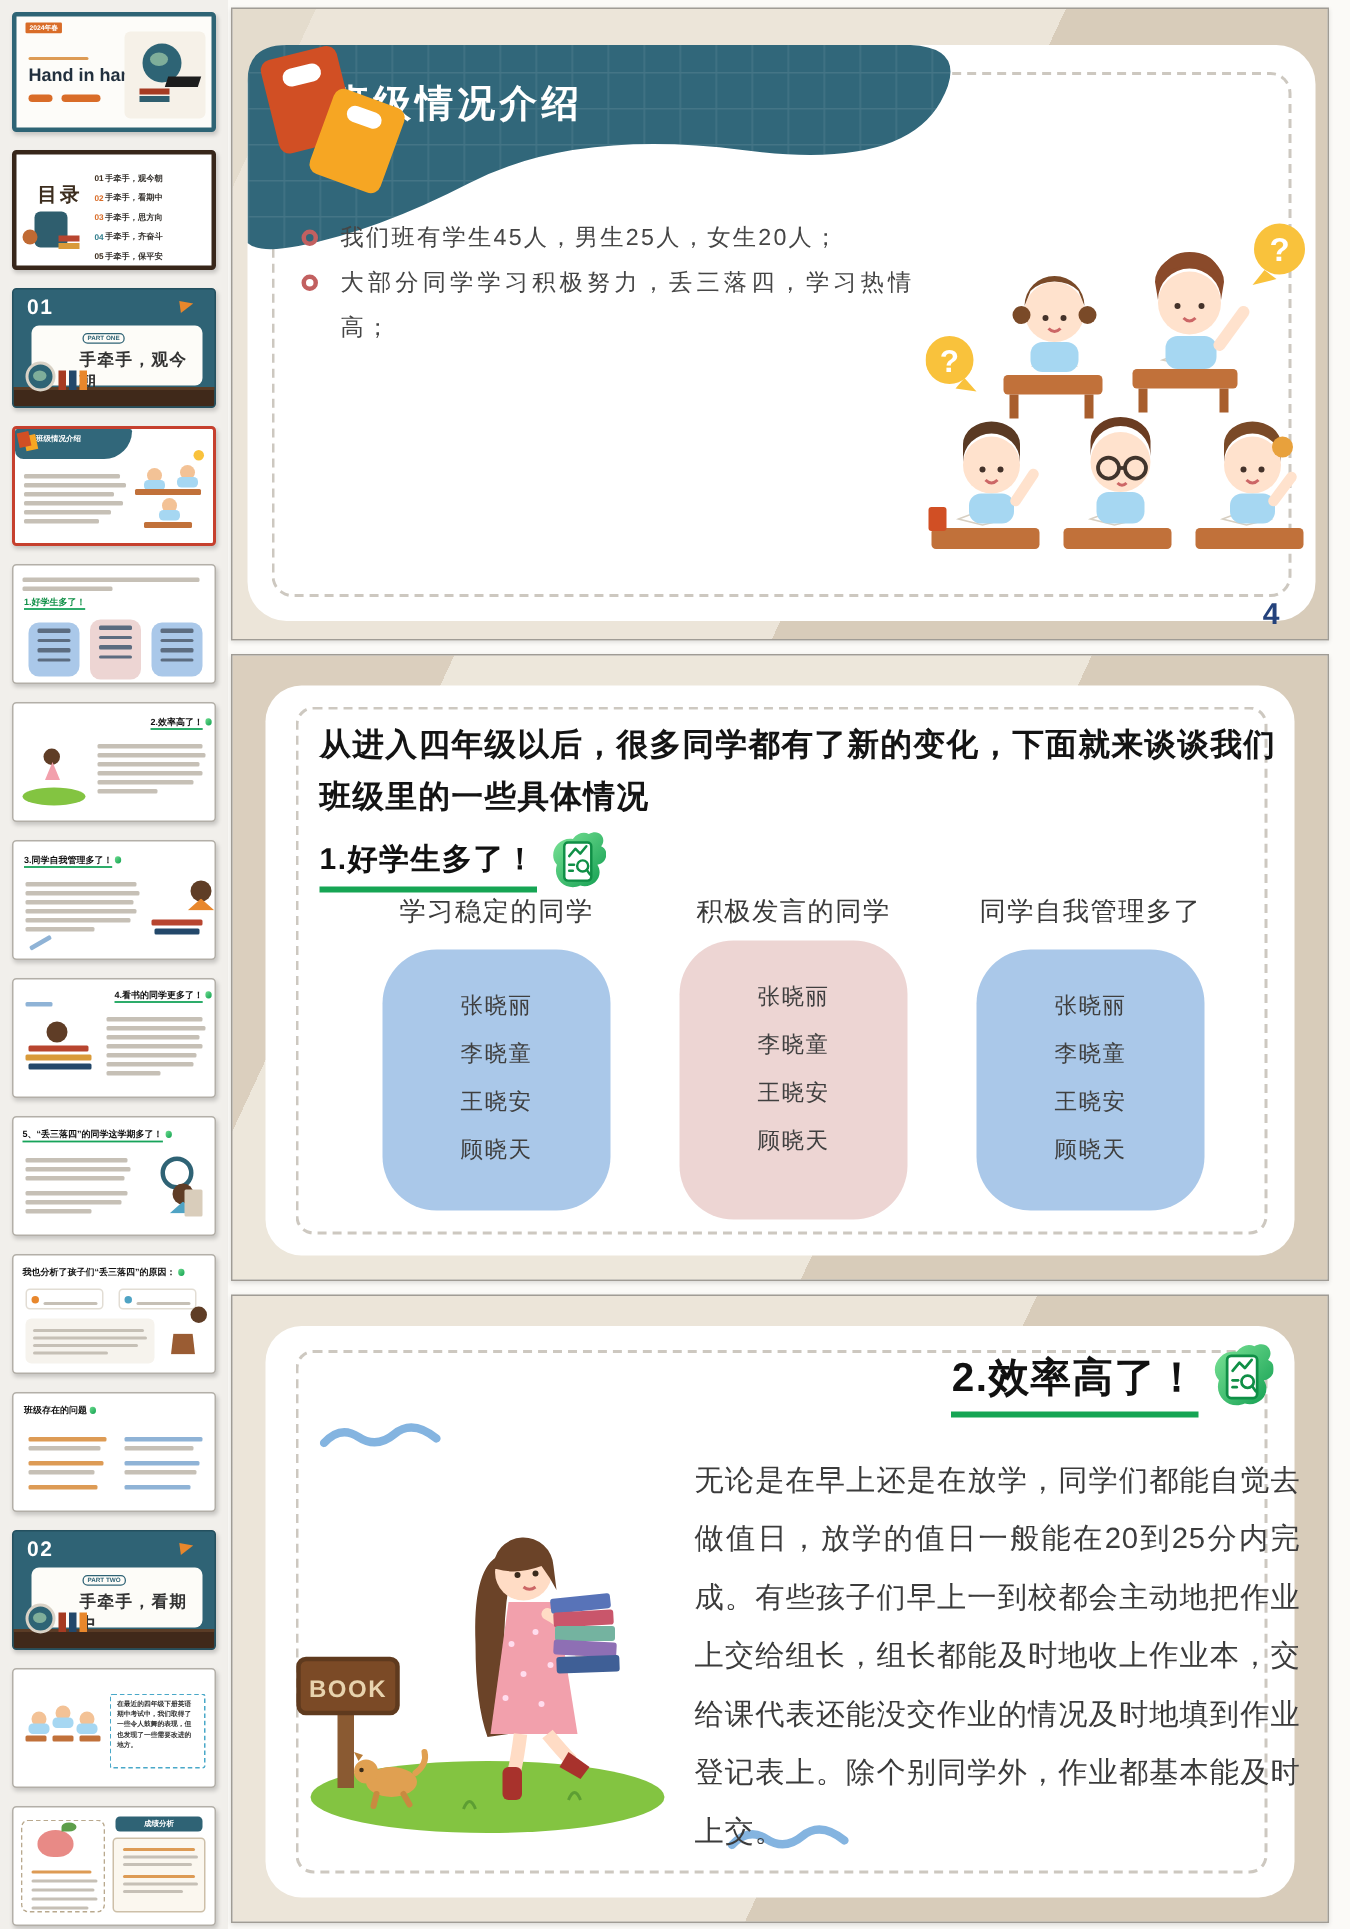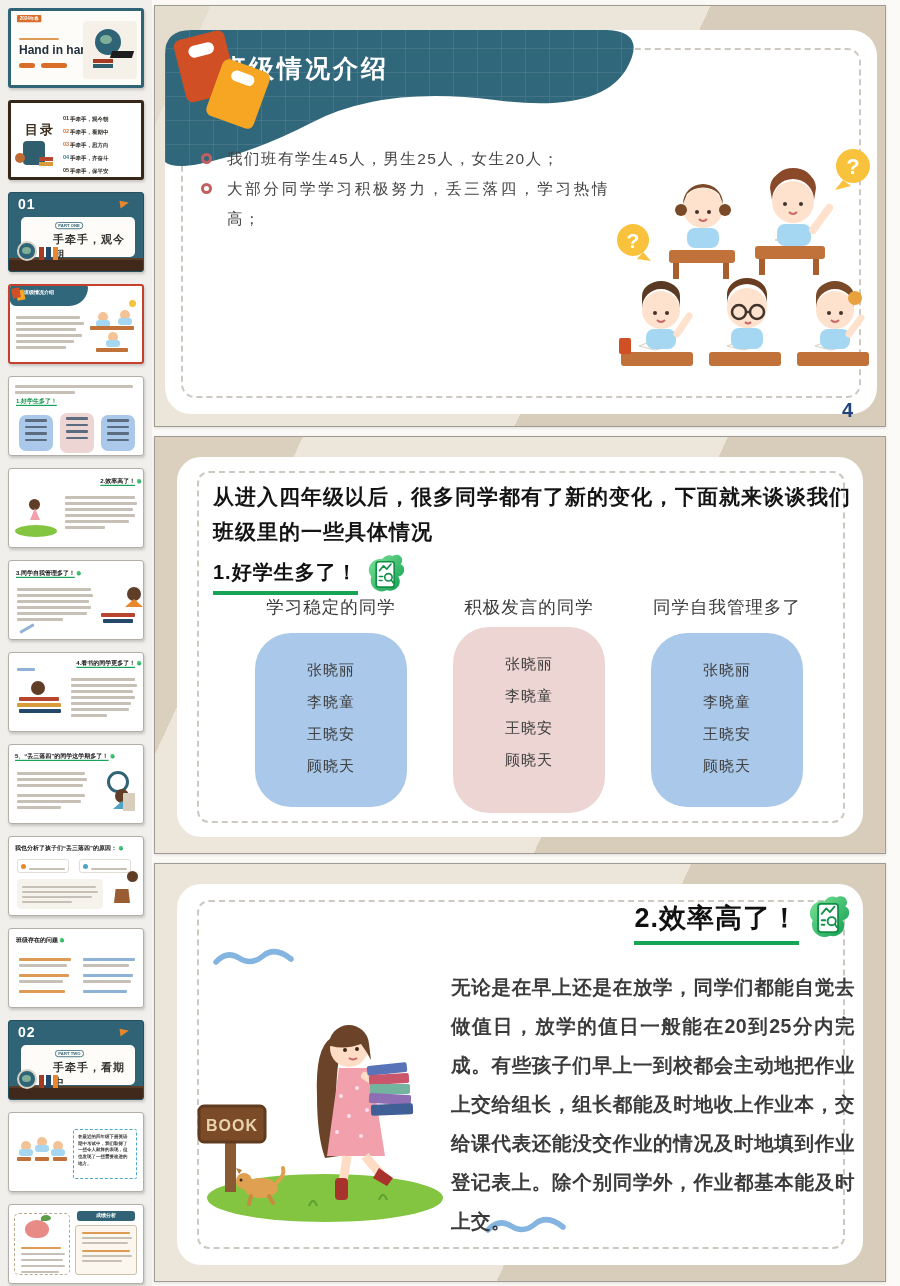--- a/index.html
+++ b/index.html
@@ -120,21 +120,21 @@
   .nbox .nm { font-size:15px; color:#3f3f3f; letter-spacing:1px; margin-bottom:13px; }
 
   
   .s3 .card { inset:20px 22px 16px 22px; border-radius:24px; }
   .s3 .dash { inset:36px 40px 32px 42px; border-radius:12px; }
   .s3-sect { position:absolute; top:36px; right:36px; display:flex; align-items:flex-start; gap:10px; }
   .s3-sect .sect { font-size:27px; }
   .s3 .blob-icon { width:40px; height:47px; }
   .squig { position:absolute; }
   .s3-art { position:absolute; left:34px; top:112px; width:262px; height:252px; }
-  .s3-body { position:absolute; left:296px; top:104px; width:404px; font-size:19.5px; font-weight:bold; color:#3b3b3b; line-height:39px; letter-spacing:.5px; text-align:justify; }
+  .s3-body { position:absolute; left:308px; top:104px; width:404px; font-size:19.5px; font-weight:normal; color:#3b3b3b; line-height:39px; letter-spacing:.5px; text-align:justify; }
 </style>
 </head>
 <body>
 
 <div class="sidebar">
 
   <div class="thumb t-cover">
     <span class="ribbon">2024年春</span>
     <div class="b o" style="width:40px;position:absolute;left:8px;top:24px;height:2px"></div>
     <div class="hih">Hand in hand</div>

